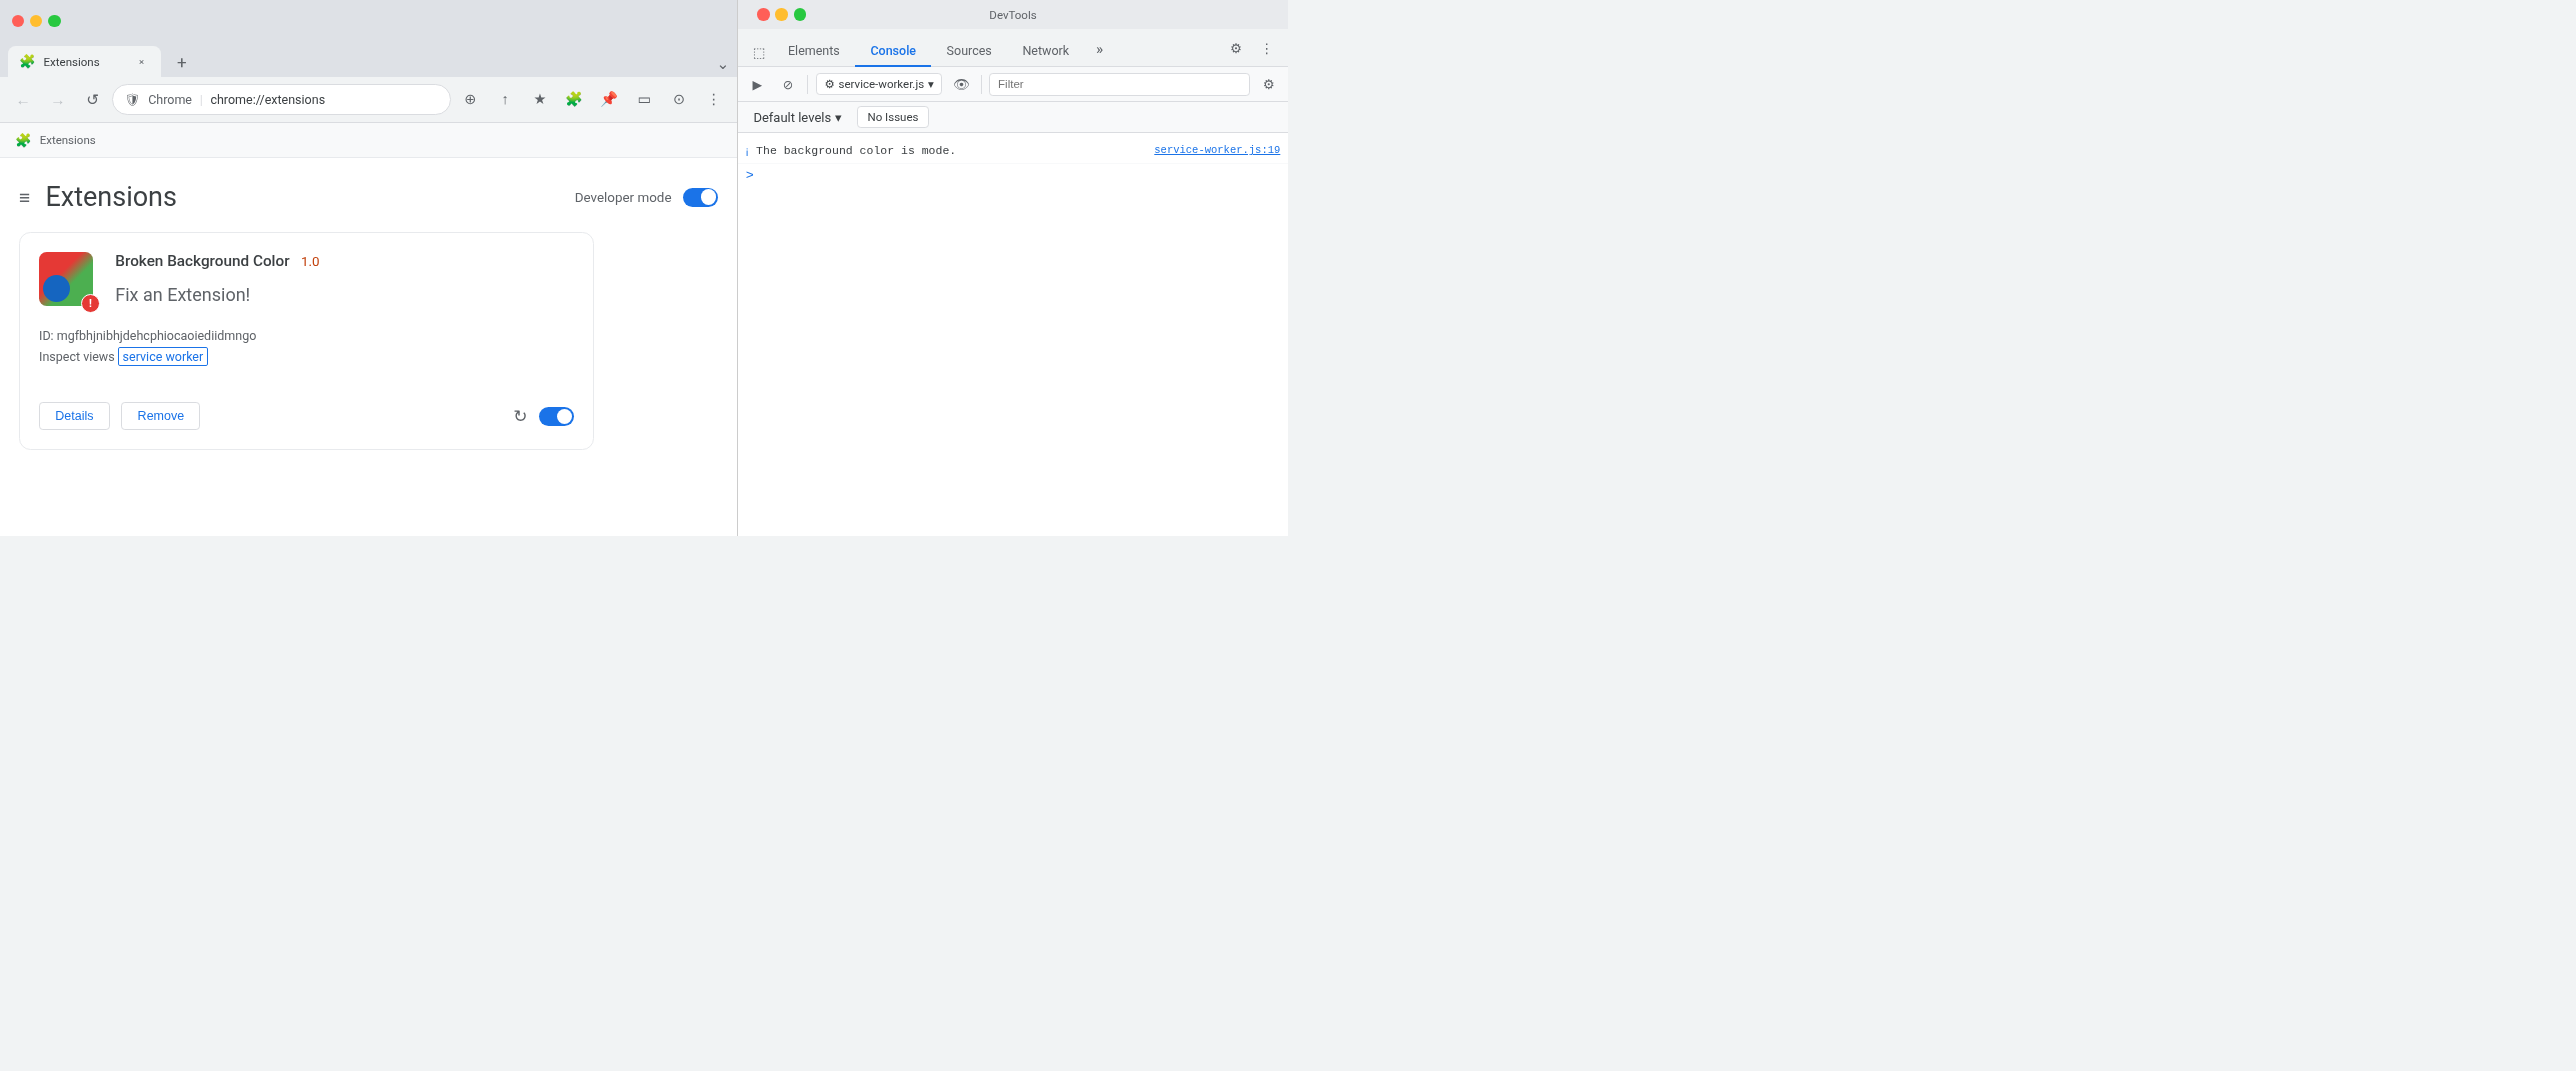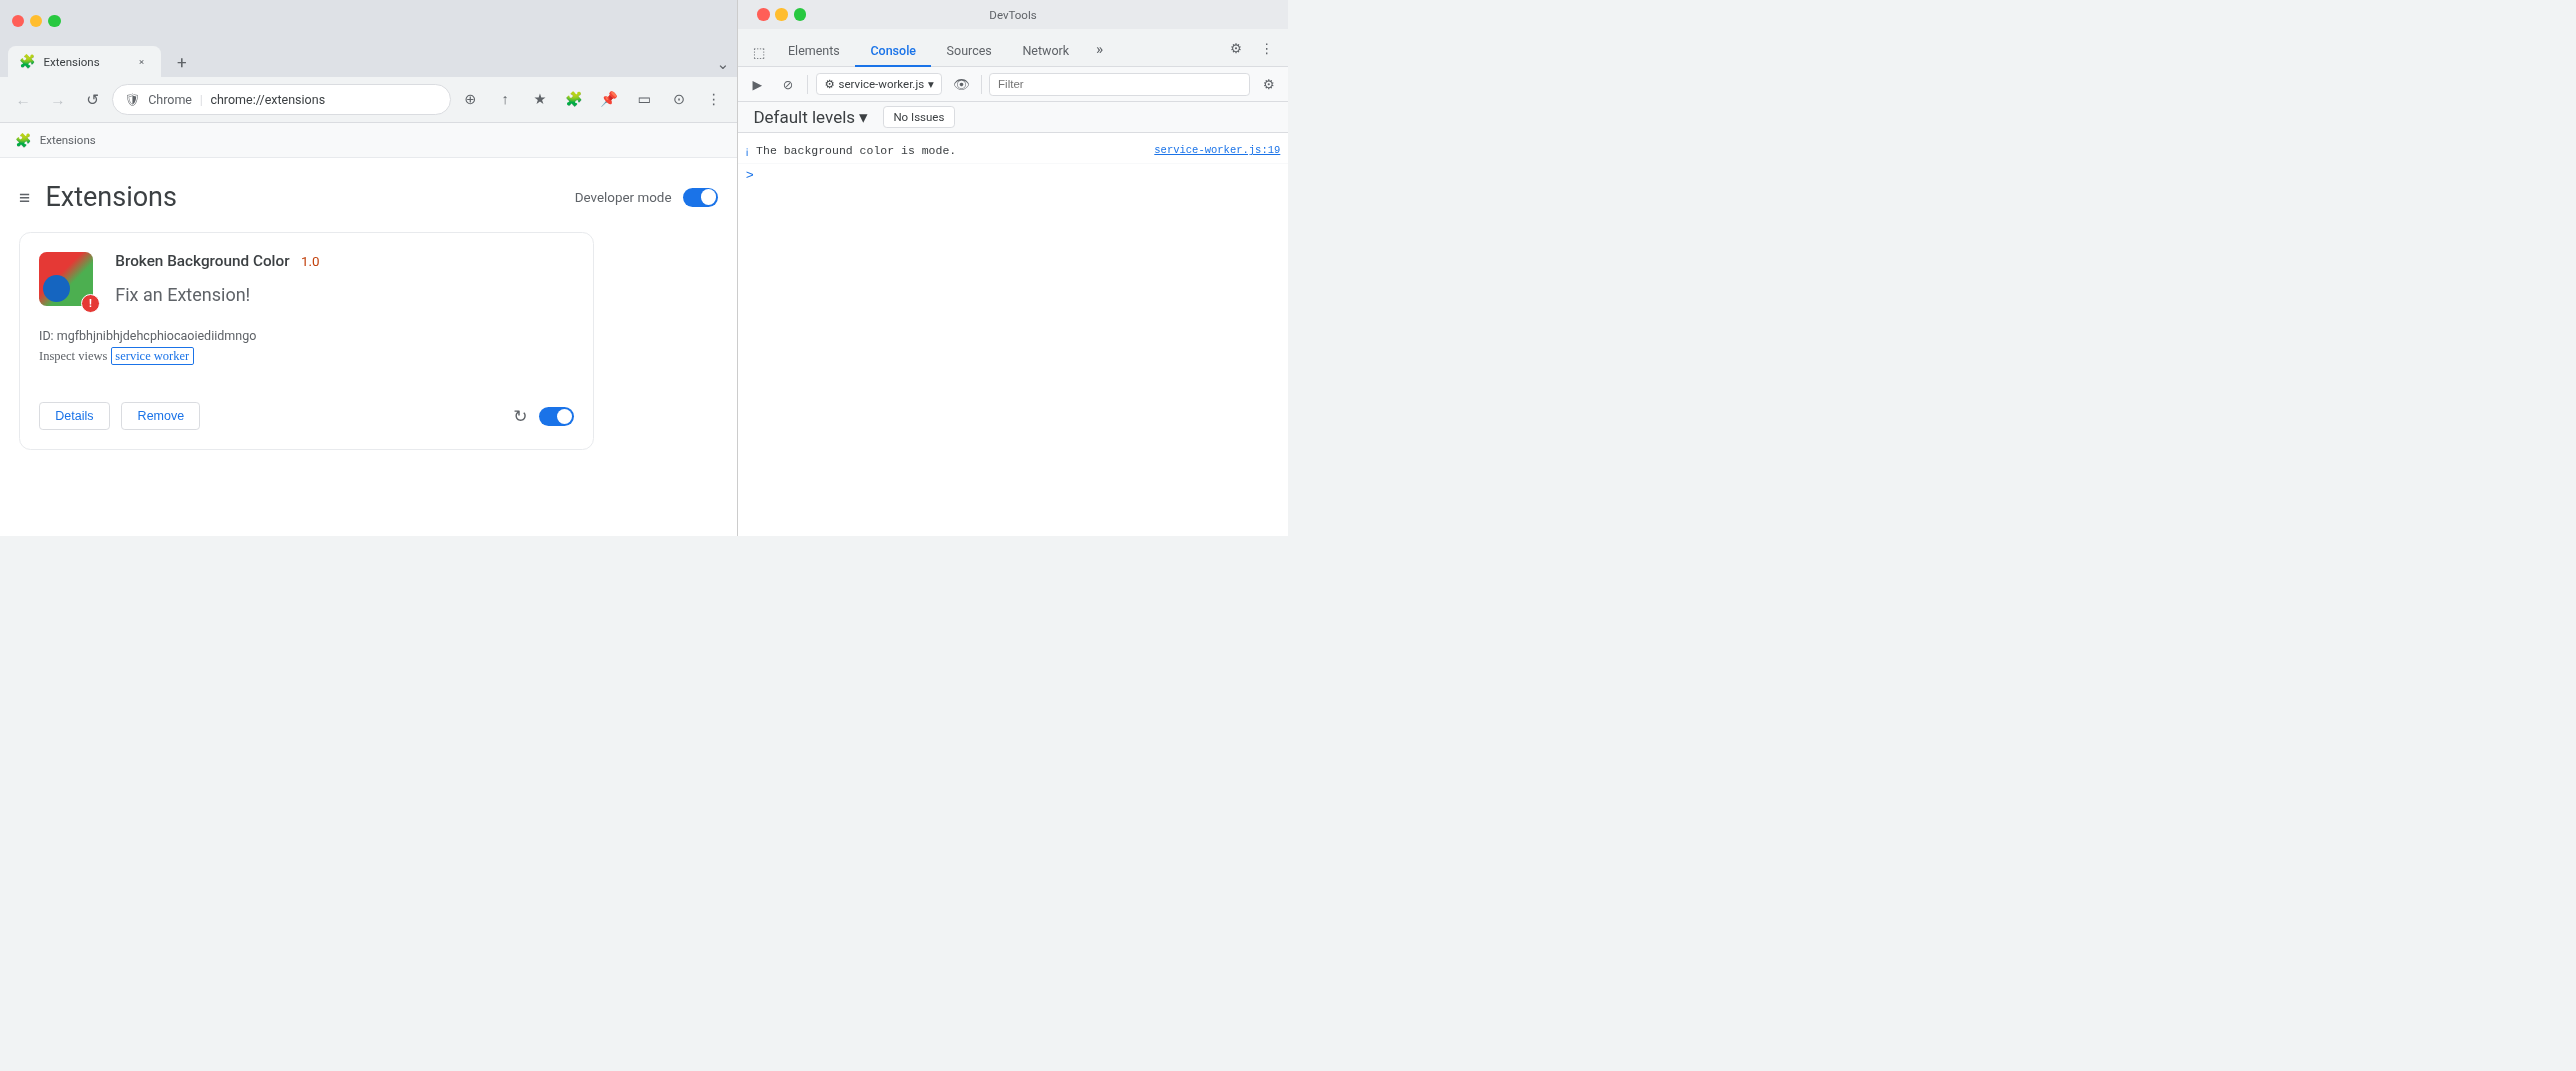--- a/index.html
+++ b/index.html
@@ -294,21 +294,20 @@
       padding-bottom: 15.3px;
     }
     .ext-id {
       font-size: 12.5px;
       color: #5f6368;
       margin-bottom: 5.8px;
     }
     .ext-inspect {
       font-size: 12.5px;
       color: #5f6368;
-      font-family: Liberation Serif, serif;
     }
     .ext-inspect-link {
       color: #1a73e8;
       text-decoration: none;
       border: 1px solid #1a73e8;
       padding: 1px 3.8px;
       border-radius: 1.9px;
     }
 
     .ext-card-actions {
@@ -491,21 +490,21 @@
       display: flex;
       align-items: center;
       padding: 0 7.7px;
       gap: 7.7px;
       border-bottom: 1px solid #dadce0;
     }
     .dt-levels-btn {
       display: flex;
       align-items: center;
       gap: 3.8px;
-      font-size: 17px;
+      font-size: 13px;
       color: #3c4043;
       cursor: pointer;
       padding: 2.9px 7.7px;
     }
     .dt-issues-badge {
       background: #fff;
       border: 1px solid #dadce0;
       border-radius: 3.8px;
       padding: 2.9px 9.6px;
       font-size: 11.5px;

